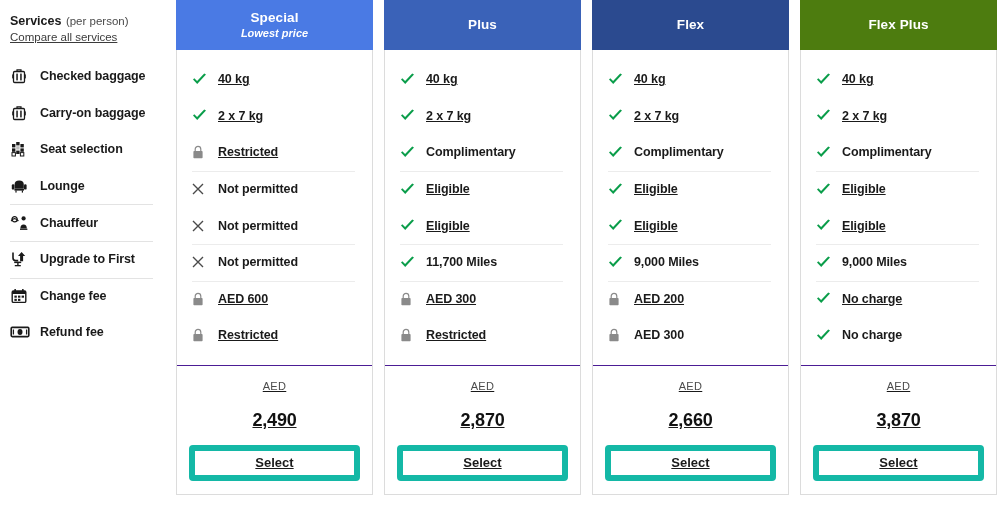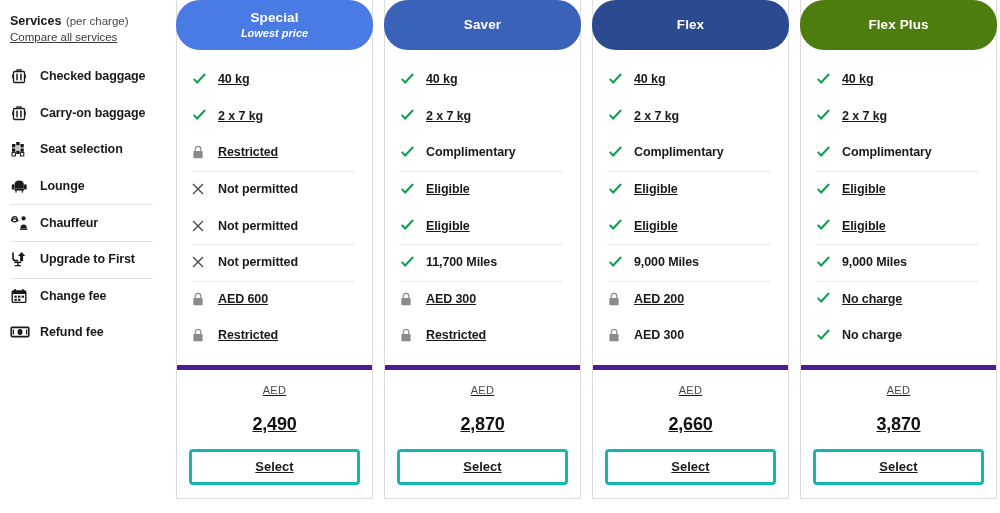--- a/index.html
+++ b/index.html
@@ -101,39 +101,38 @@
     background: #fff;
   }
   .fare-head {
     height: 50px;
     display: flex;
     flex-direction: column;
     align-items: center;
     justify-content: center;
     color: #ffffff;
     margin: 0 -1px;
-    border-radius: 24px;
   }
   .fare-head .name {
     font-size: 13.5px;
     font-weight: bold;
     letter-spacing: 0.1px;
     line-height: 1.15;
   }
   .fare-head .tag {
     font-size: 11px;
     font-style: italic;
     font-weight: bold;
     line-height: 1.2;
     margin-top: 1px;
   }
 
   .cells {
     padding-top: 11px;
-    border-bottom: 5px solid #4c1d95;
+    border-bottom: 1px solid #4c1d95;
     padding-bottom: 11px;
   }
   .cell {
     height: 36.6px;
     display: flex;
     align-items: center;
     padding-left: 15px;
     box-sizing: border-box;
     position: relative;
   }
@@ -179,21 +178,21 @@
     font-size: 18px;
     font-weight: bold;
     color: #111;
     margin-top: 18px;
     letter-spacing: -0.2px;
   }
   .select-btn {
     margin-top: 14px;
     width: 100%;
     height: 36px;
-    border: 3px solid #14b8a6;
+    border: 6px solid #14b8a6;
     border-radius: 4px;
     background: #ffffff;
     font-family: "Liberation Sans", sans-serif;
     font-size: 13px;
     font-weight: bold;
     color: #1a1a1a;
     cursor: pointer;
     display: flex;
     align-items: center;
     justify-content: center;
@@ -202,21 +201,21 @@
   svg { display: block; }
 </style>
 </head>
 <body>
 
 <div class="fare-table">
 
   <div class="services-col">
     <div class="services-head">
       <span class="services-title">Services</span>
-      <span class="services-sub">(per charge)</span>
+      <span class="services-sub">(per person)</span>
       <span class="compare-link">Compare all services</span>
     </div>
     <div class="svc-list" id="svc-list">
         <div class="svc-row">
           <span class="svc-icon">
             <svg xmlns="http://www.w3.org/2000/svg" width="18" height="18" viewBox="0 0 18 18">
               <rect x="3.5" y="4.5" width="11" height="11" rx="1.2" fill="none" stroke="#1a1a1a" stroke-width="1.3"></rect>
               <path d="M7 4.5 V2.8 h4 V4.5" fill="none" stroke="#1a1a1a" stroke-width="1.2"></path>
               <rect x="6.3" y="6.6" width="1.5" height="6.8" fill="#1a1a1a"></rect>
               <rect x="10.2" y="6.6" width="1.5" height="6.8" fill="#1a1a1a"></rect>
@@ -397,21 +396,21 @@
           </div>
         </div>
         <div class="fare-foot">
           <div class="cur">AED</div>
           <div class="amt">2,490</div>
           <button class="select-btn">Select</button>
         </div>
       </div>
       <div class="fare-col">
         <div class="fare-head" style="background: rgb(58, 98, 184);">
-          <div class="name">Saver</div>
+          <div class="name">Plus</div>
         </div>
         <div class="cells">
           <div class="cell">
             <span class="cell-icon">
               <svg xmlns="http://www.w3.org/2000/svg" width="15" height="13" viewBox="0 0 15 13">
                 <path d="M1 6.6 L5.2 11 L14 1.6 L12.2 0.4 L5.1 8 L2.3 5.2 Z" fill="#0a9d4a"></path>
               </svg>
             </span>
             <span class="cell-text link">40 kg</span>
           </div>

